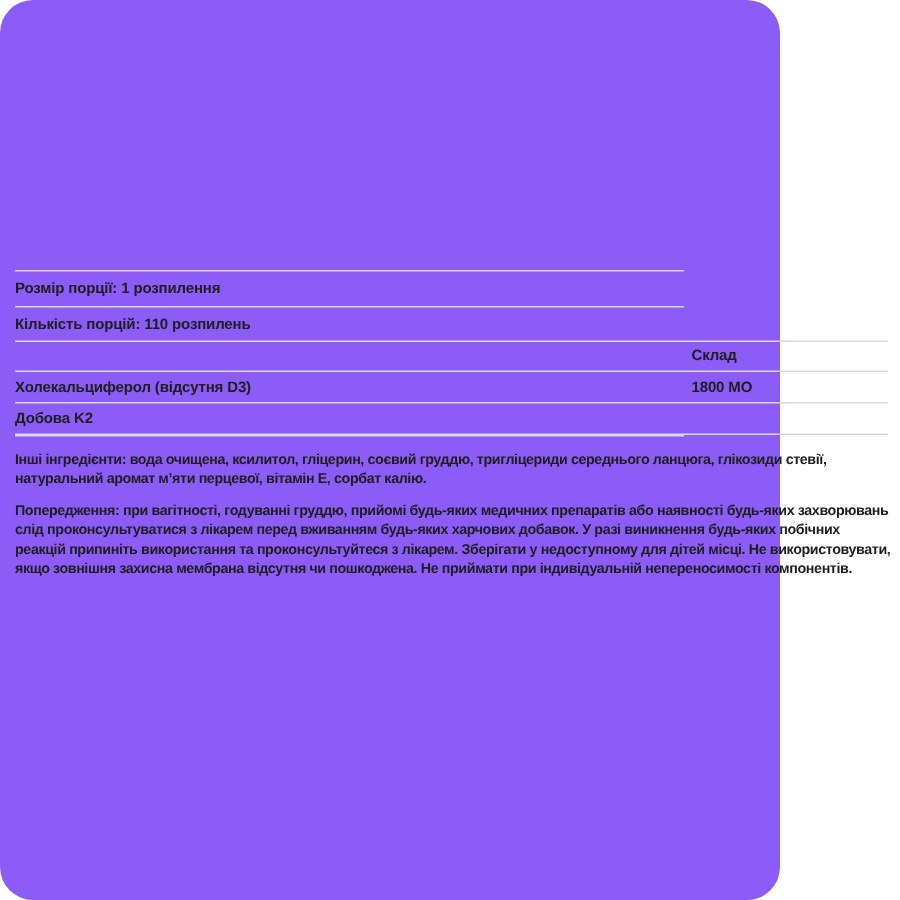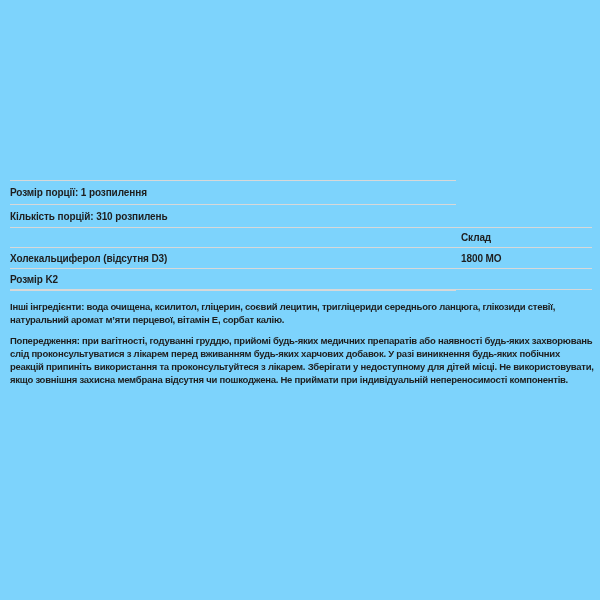--- a/index.html
+++ b/index.html
@@ -5,26 +5,27 @@
   * { margin: 0; padding: 0; box-sizing: border-box; }
   html, body {
     width: 600px;
     height: 600px;
     background: #ffffff;
     font-family: "Liberation Sans", "DejaVu Sans", sans-serif;
     overflow: hidden;
   }
   .sheet {
     position: relative;
-    width: 600px;
+    width: 520px;
     height: 600px;
-    background: #7dd3fc;
+    background: #8b5cf6;
     padding: 180px 8px 0 10px;
     color: #1e1e1e;
     font-weight: 700;
+    border-radius: 22px;
   }
   
   .facts-table {
     width: 582px;
     font-size: 10px;
     letter-spacing: -0.1px;
   }
   .hr {
     height: 1px;
     background: #d8d8d8;
@@ -62,47 +63,47 @@
 
     <div class="hr short"></div>
 
     <div class="frow row-serving">
       <span class="cell-name">Розмір порції: 1 розпилення</span>
     </div>
 
     <div class="hr short"></div>
 
     <div class="frow row-servings">
-      <span class="cell-name">Кількість порцій: 310 розпилень</span>
+      <span class="cell-name">Кількість порцій: 110 розпилень</span>
     </div>
 
     <div class="hr long"></div>
 
     <div class="frow row-header">
       <span class="cell-name"></span>
       <span class="cell-amount">Склад</span>
     </div>
 
     <div class="hr long"></div>
 
     <div class="frow row-ing">
       <span class="cell-name">Холекальциферол (відсутня D3)</span>
       <span class="cell-amount">1800 МО</span>
     </div>
 
     <div class="hr long"></div>
 
     <div class="frow row-ing">
-      <span class="cell-name">Розмір K2</span>
+      <span class="cell-name">Добова K2</span>
     </div>
 
     <div class="hr long"></div>
 
 
     <div class="hr short"></div>
 
   </div>
 
-  <p class="para para-other">Інші інгредієнти: вода очищена, ксилитол, гліцерин, соєвий лецитин, тригліцериди середнього ланцюга, глікозиди стевії, натуральний аромат м’яти перцевої, вітамін E, сорбат калію.</p>
+  <p class="para para-other">Інші інгредієнти: вода очищена, ксилитол, гліцерин, соєвий груддю, тригліцериди середнього ланцюга, глікозиди стевії, натуральний аромат м’яти перцевої, вітамін E, сорбат калію.</p>
 
   <p class="para para-warning">Попередження: при вагітності, годуванні груддю, прийомі будь-яких медичних препаратів або наявності будь-яких захворювань слід проконсультуватися з лікарем перед вживанням будь-яких харчових добавок. У разі виникнення будь-яких побічних реакцій припиніть використання та проконсультуйтеся з лікарем. Зберігати у недоступному для дітей місці. Не використовувати, якщо зовнішня захисна мембрана відсутня чи пошкоджена. Не приймати при індивідуальній непереносимості компонентів.</p>
 
 </div>
 
 </body></html>

